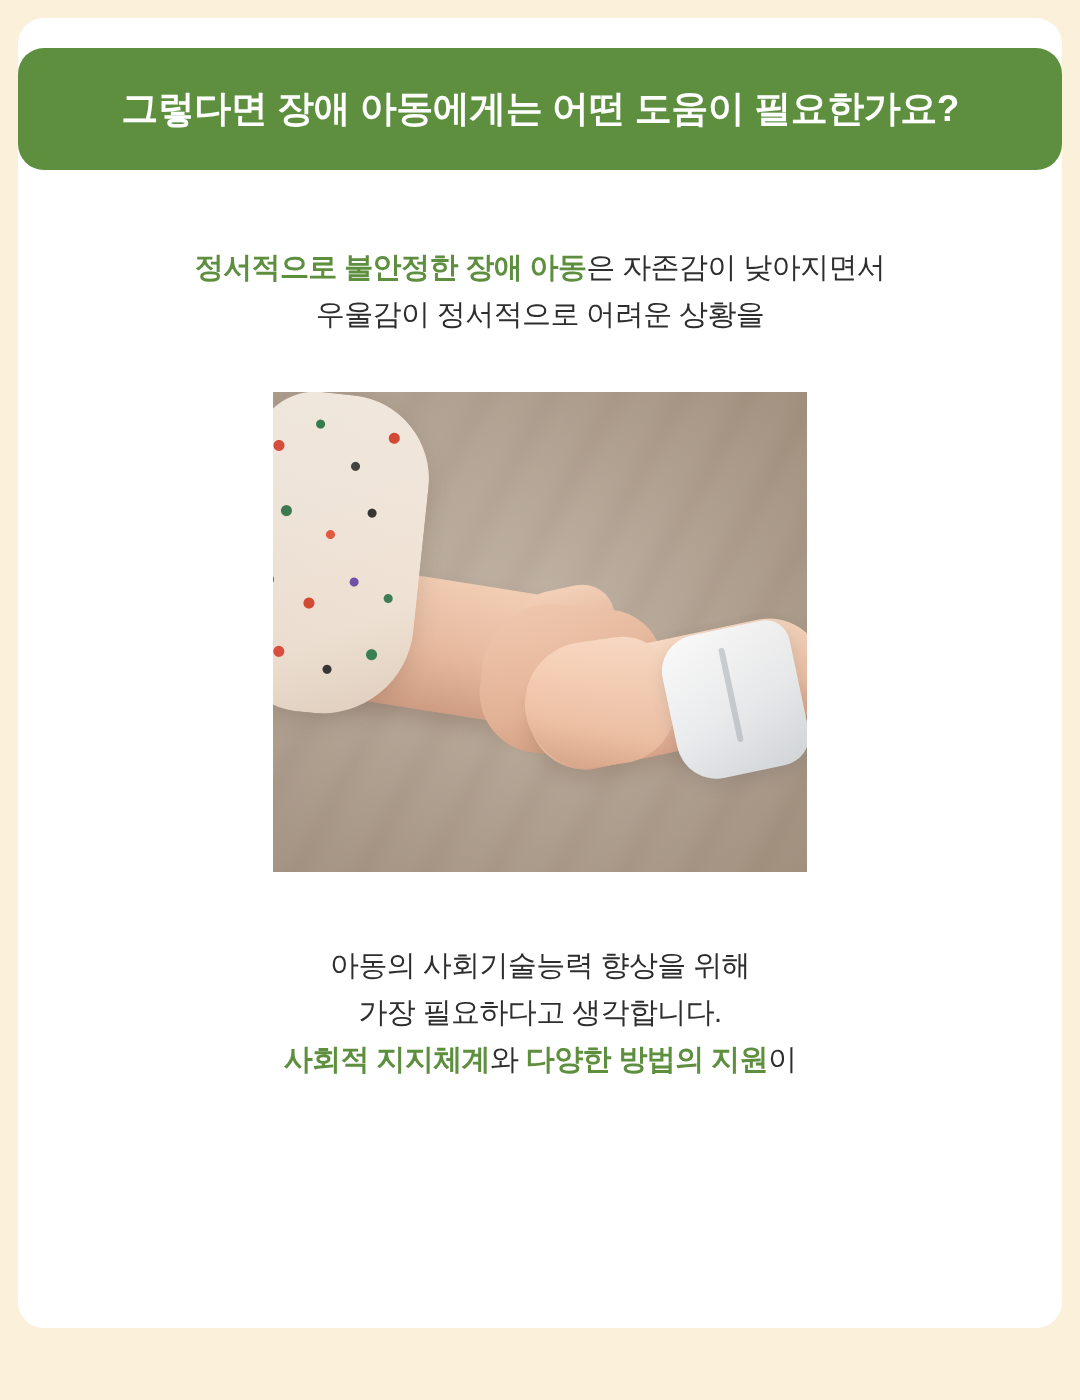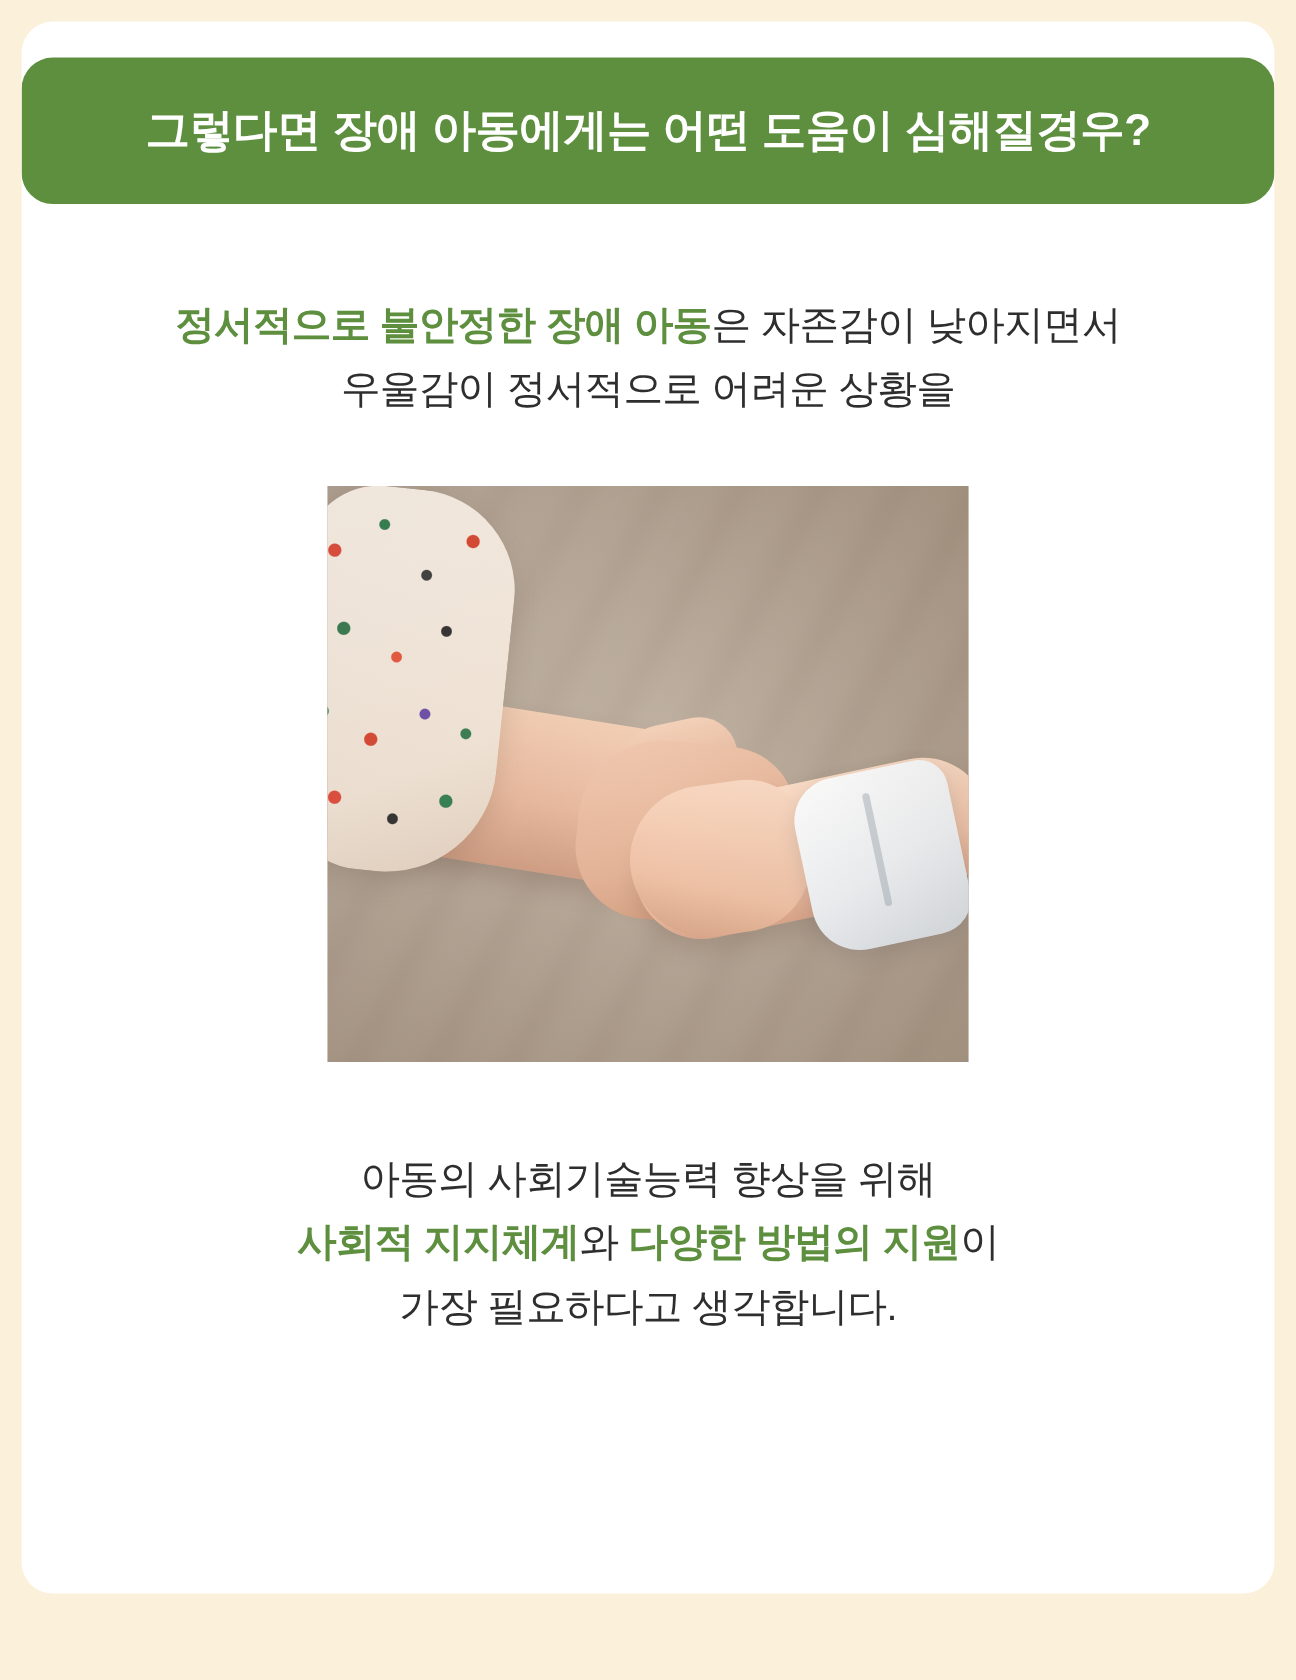--- a/index.html
+++ b/index.html
@@ -55,21 +55,21 @@
     position: absolute;
     top: 152px;
     left: 0;
     width: 1044px;
     padding: 0 40px;
     box-sizing: border-box;
   }
   .para {
     text-align: center;
     color: #2e2e2e;
-    font-size: 33px;
+    font-size: 29px;
     line-height: 1.62;
     letter-spacing: -0.6px;
   }
   .para-top {
     margin-top: 74px;
   }
   .hl {
     color: #5d8f3f;
     font-weight: bold;
   }
@@ -217,21 +217,21 @@
     margin-top: 70px;
   }
 </style>
 </head>
 <body>
 
 <div class="page">
   <div class="card">
 
     <div class="header">
-      <div class="header-title">그렇다면 장애 아동에게는 어떤 도움이 심해질경우?</div>
+      <div class="header-title">그렇다면 장애 아동에게는 어떤 도움이 필요한가요?</div>
     </div>
 
     <div class="body-area">
 
       <div class="para para-top">
         <div>
           <span class="hl">정서적으로 불안정한 장애 아동</span><span>은 자존감이 낮아지면서</span>
         </div>
         <div>우울감이 정서적으로 어려운 상황을</div>
       </div>
@@ -247,21 +247,21 @@
           <div class="arm-child"></div>
           <div class="child-hand"></div>
           <div class="cuff"></div>
           <div class="cuff-line"></div>
           <div class="soften"></div>
         </div>
       </div>
 
       <div class="para para-bottom">
         <div>아동의 사회기술능력 향상을 위해</div>
+        <div>가장 필요하다고 생각합니다.</div>
         <div>
           <span class="hl">사회적 지지체계</span><span>와 </span><span class="hl">다양한 방법의 지원</span><span>이</span>
         </div>
-        <div>가장 필요하다고 생각합니다.</div>
       </div>
 
     </div>
   </div>
 </div>
 
 </body></html>

